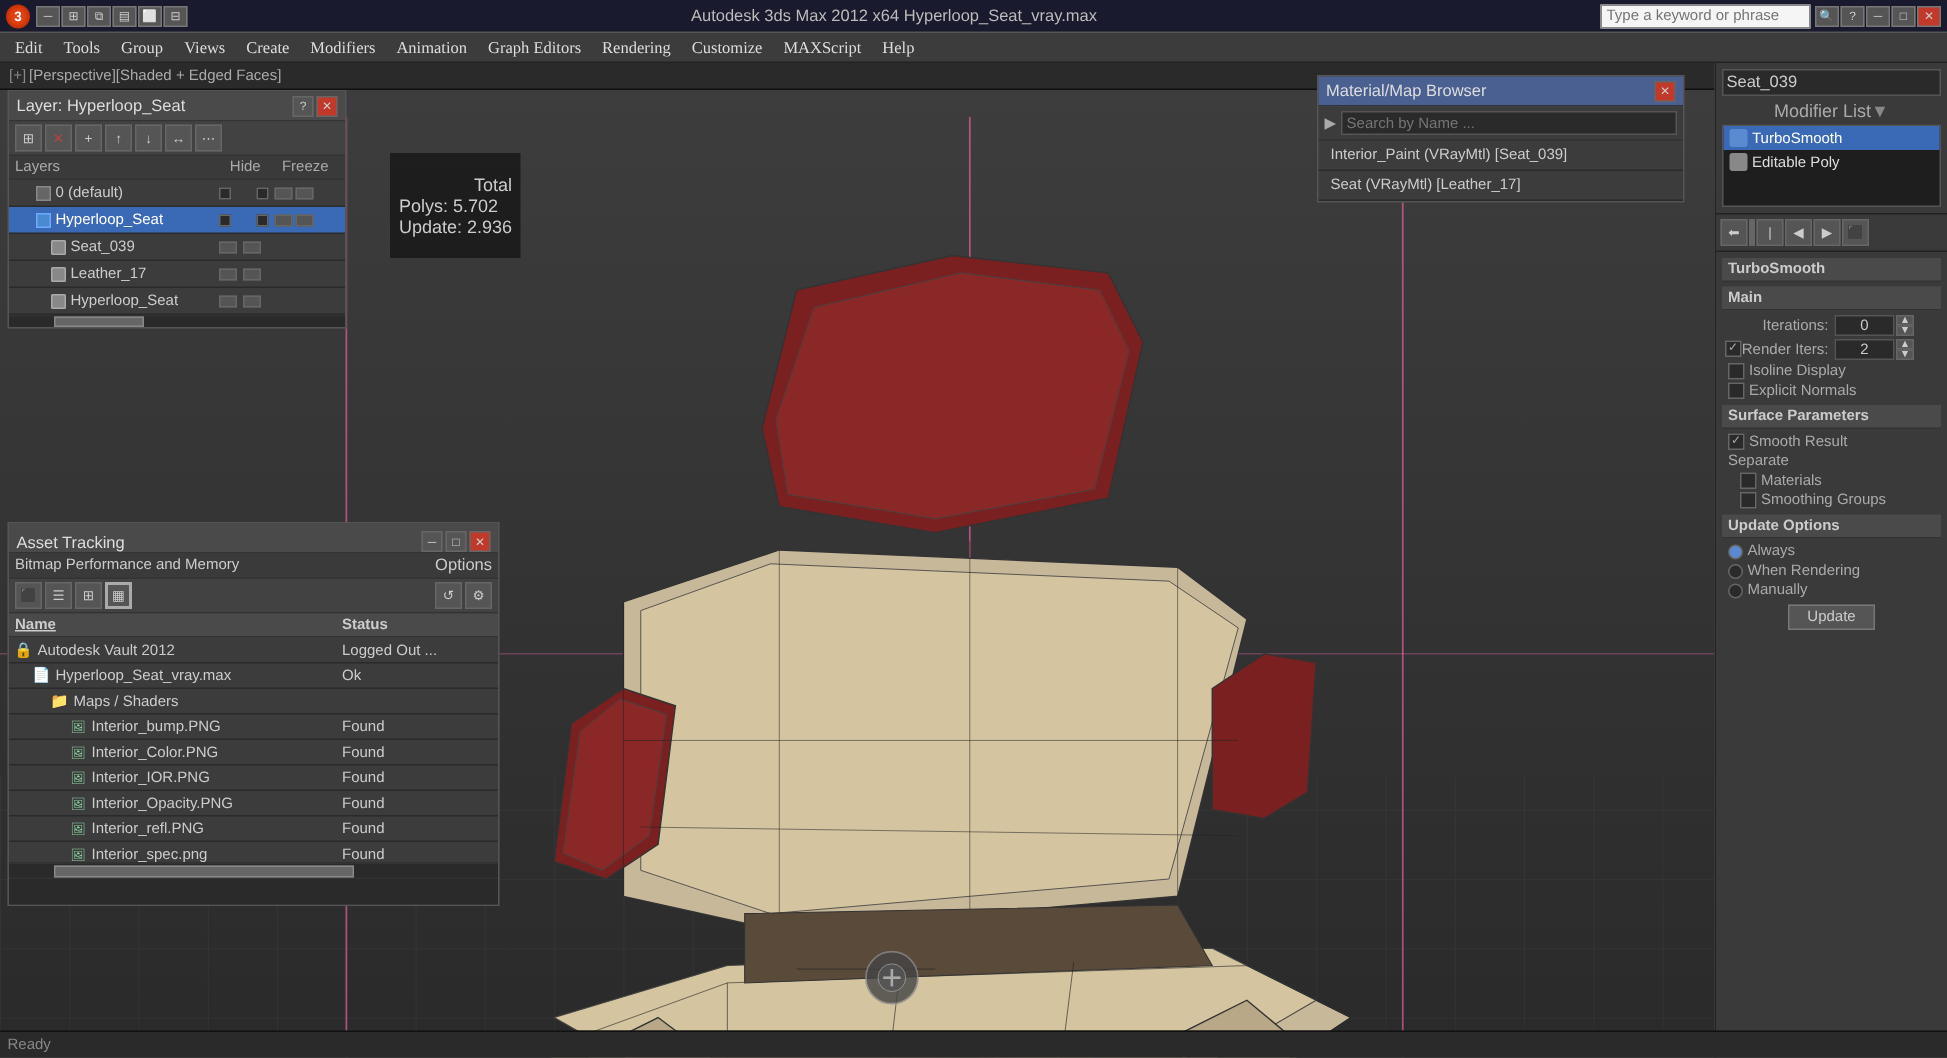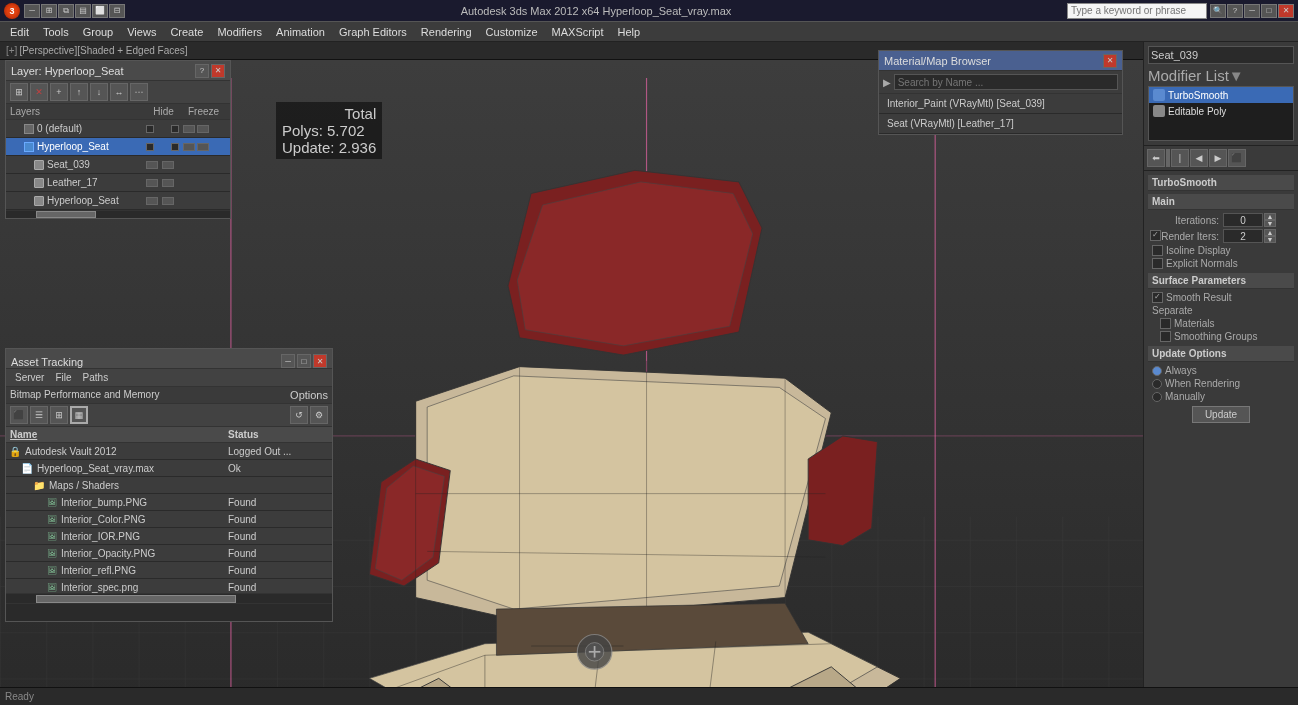--- a/index.html
+++ b/index.html
@@ -79,20 +79,21 @@
 
     
     #menubar {
       height: 20px;
       background: #3c3c3c;
       display: flex;
       align-items: center;
       padding: 0 4px;
       gap: 2px;
       border-bottom: 1px solid #222;
+      font-family: Liberation Serif, serif;
     }
     .menu-item {
       padding: 2px 6px;
       cursor: pointer;
       color: #ddd;
       font-size: 11px;
     }
 
     
     #main-layout {
@@ -643,25 +644,25 @@
       font-size: 10px;
       color: #ccc;
       border-bottom: 1px solid #2a2a2a;
       cursor: pointer;
     }
 
     
     #stats-overlay {
       position: absolute;
       top: 60px;
-      left: 276px;
+      left: 260px;
       z-index: 10;
       background: rgba(0,0,0,0.5);
-      padding: 3px 6px;
-      font-size: 15px;
+      padding: 14px 6px;
+      font-size: 12px;
       color: #ccc;
     }
 
     
     #status-bar {
       position: absolute;
       bottom: 0;
       left: 0;
       right: 0;
       height: 18px;
@@ -814,21 +815,21 @@
 
         <text x="18" y="630" fill="white" font-size="11" font-weight="bold">+</text>
       </svg>
     </div>
   </div>
 
   <div id="right-panel">
 
     <div id="right-top">
       <div id="object-name" style="font-size:11px;color:#ccc;padding:2px;background:#2a2a2a;border:1px solid #555;width:100%;margin-bottom:3px;">Seat_039</div>
-      <div id="modifier-list-label" style="font-size:15px;color:#aaa;display:flex;align-items:center;justify-content:flex-start;margin-bottom:2px;">
+      <div id="modifier-list-label" style="font-size:12px;color:#aaa;display:flex;align-items:center;justify-content:center;margin-bottom:2px;">
         <span>Modifier List</span>
         <span style="color:#888;">▼</span>
       </div>
       <div class="modifier-list-box">
         <div class="modifier-entry selected">
           <div class="mod-icon" style="background:#5a8ad0;"></div>
           <span class="mod-name">TurboSmooth</span>
         </div>
         <div class="modifier-entry">
           <div class="mod-icon" style="background:#888;"></div>
@@ -1001,25 +1002,20 @@
 
 <div id="asset-panel">
   <div id="asset-titlebar">
     <span class="panel-title">Asset Tracking</span>
     <div class="panel-controls">
       <div class="panel-btn">─</div>
       <div class="panel-btn">□</div>
       <div class="panel-btn close">✕</div>
     </div>
   </div>
-  <div class="asset-menu-bar">
-    <div class="asset-menu-item">Server</div>
-    <div class="asset-menu-item">File</div>
-    <div class="asset-menu-item">Paths</div>
-  </div>
   <div class="asset-sub-menu">
     <span style="font-size:10px;color:#ccc;cursor:pointer;">Bitmap Performance and Memory</span>
     <span style="margin-left:auto;">Options</span>
   </div>
   <div class="asset-toolbar">
     <div class="asset-toolbar-left">
       <div class="asset-tool-icon">⬛</div>
       <div class="asset-tool-icon">☰</div>
       <div class="asset-tool-icon">⊞</div>
       <div class="asset-tool-icon" style="background:#555;border:2px solid #aaa;">▦</div>

